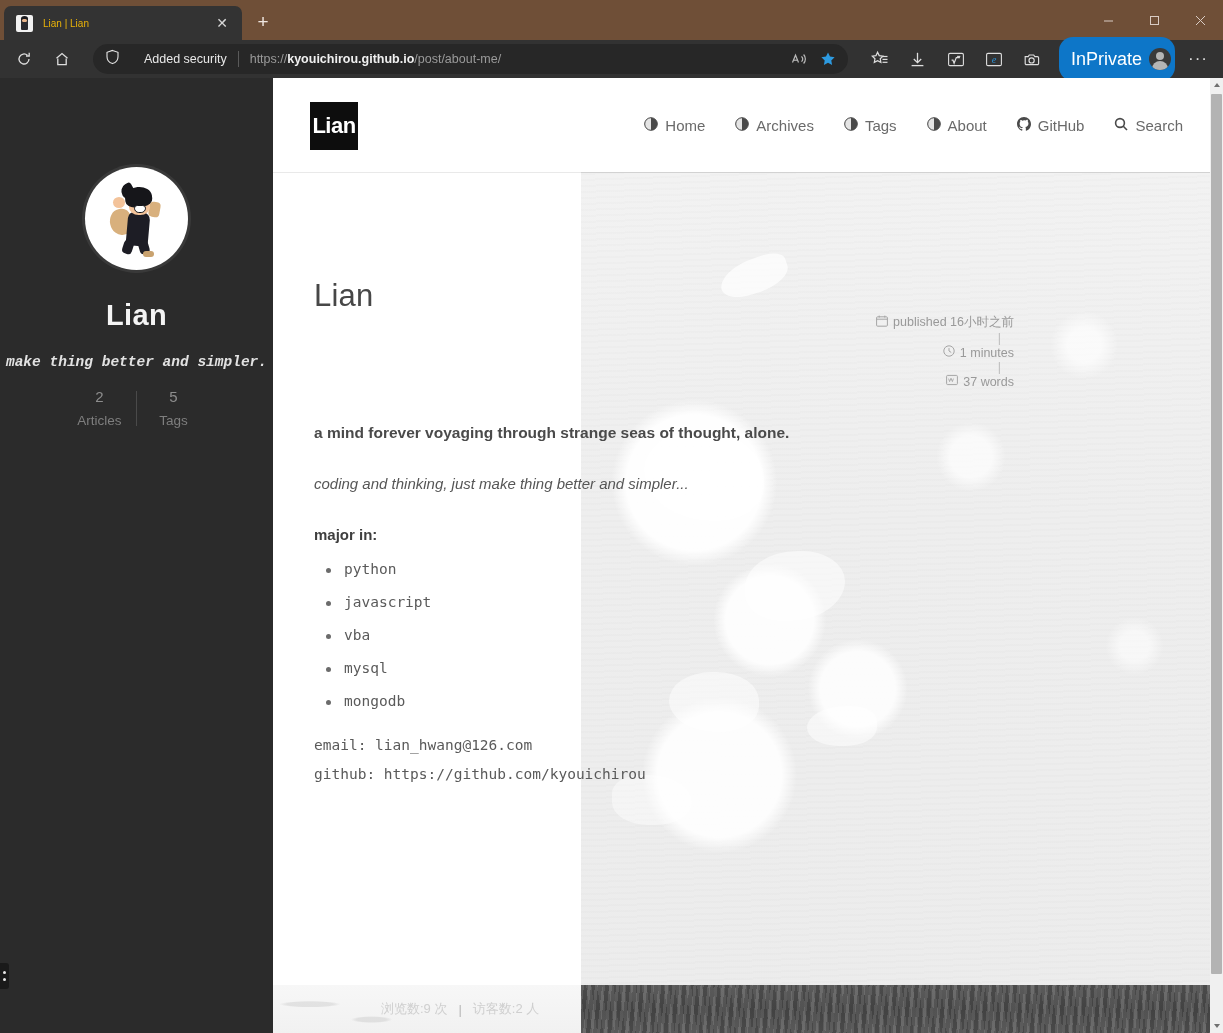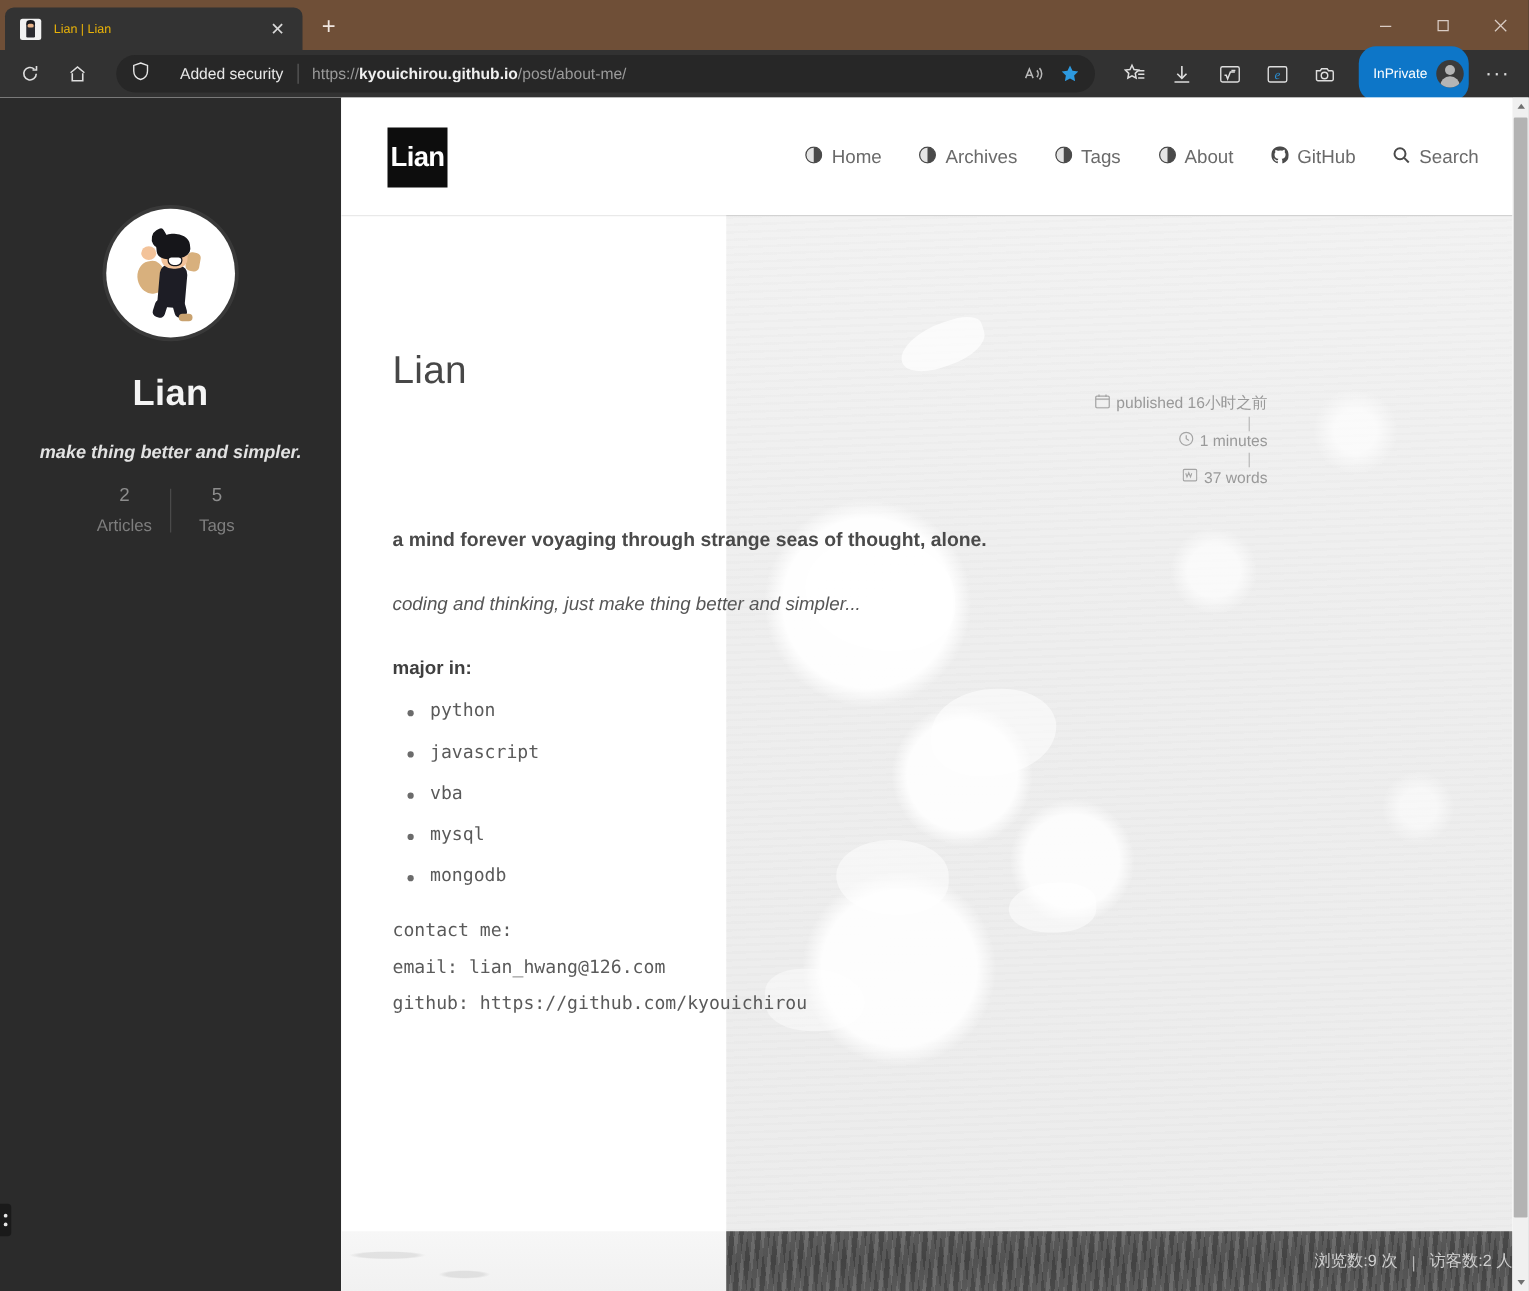--- a/index.html
+++ b/index.html
@@ -117,21 +117,21 @@
     width: 28px; height: 26px;
     display: flex; align-items: center; justify-content: center;
     color: #b9b9b9; border-radius: 4px;
   }
   .oa.star-active { color: #2d9ae0; }
   .tb-right { display: flex; align-items: center; padding-right: 6px; }
   .profile-pill {
     height: 44px; background: #0d76c8; border-radius: 14px;
     display: flex; align-items: center; gap: 7px;
     padding: 0 4px 0 12px; margin: 0 4px 0 8px;
-    color: #fff; font-size: 11px;
+    color: #fff; font-size: 18px;
   }
   .profile-av {
     width: 22px; height: 22px; border-radius: 50%;
     background: #3a3a3a; position: relative; overflow: hidden;
   }
   .profile-av::before {
     content: ""; position: absolute; left: 7px; top: 4px;
     width: 8px; height: 8px; border-radius: 50%; background: #b5b5b5;
   }
   .profile-av::after {
@@ -224,21 +224,21 @@
     font-size: 29px;
     font-weight: 700;
     letter-spacing: 0.3px;
   }
   .tagline {
     margin-top: 22px;
     color: #e2e2e2;
     font-size: 14.5px;
     font-style: italic;
     font-weight: 700;
-    font-family: Liberation Sans, sans-serif;
+    font-family: Liberation Mono, monospace;
   }
   .stats {
     display: flex; margin-top: 18px;
   }
   .stat {
     width: 73px; text-align: center;
   }
   .stat .num { color: #8d8d8d; font-size: 15px; display: block; }
   .stat .lbl { color: #7e7e7e; font-size: 13.5px; display: block; margin-top: 8px; }
   .stat-div { width: 1px; background: #4a4a4a; margin: 3px 0 2px; }
@@ -370,21 +370,21 @@
     font-size: 14.5px; color: #5a5a5a;
     margin-top: 13px;
     font-family: "DejaVu Sans Mono", monospace;
   }
   .contact-line:first-child { margin-top: 0; }
 
   .footer {
     position: absolute; left: 0; bottom: 0;
     width: 937px; height: 48px;
     z-index: 7;
-    display: flex; align-items: center; justify-content: flex-end; border-radius: 23px;
+    display: flex; align-items: center; justify-content: flex-start; border-radius: 23px;
   }
   .footer-left {
     position: absolute; left: 0; top: 0; width: 308px; height: 48px;
     background:
       radial-gradient(ellipse at 12% 40%, rgba(210,210,210,0.55) 0 6%, rgba(0,0,0,0) 8%),
       radial-gradient(ellipse at 32% 72%, rgba(205,205,205,0.5) 0 5%, rgba(0,0,0,0) 7%),
       linear-gradient(180deg,#f7f7f7,#f1f1f1);
   }
   .footer-right {
     position: absolute; left: 308px; top: 0; width: 629px; height: 48px;
@@ -703,21 +703,20 @@
 
       <ul class="major-list">
         <li>python</li>
         <li>javascript</li>
         <li>vba</li>
         <li>mysql</li>
         <li>mongodb</li>
       </ul>
 
       <div class="contact-block">
-        <div class="contact-line">contact me:</div>
         <div class="contact-line">email: lian_hwang@126.com</div>
         <div class="contact-line">github: https://github.com/kyouichirou</div>
       </div>
     </div>
 
     <div class="footer">
       <div class="footer-left"></div>
       <div class="footer-right"></div>
       <div class="footer-text">
         <span>浏览数:9 次</span>

